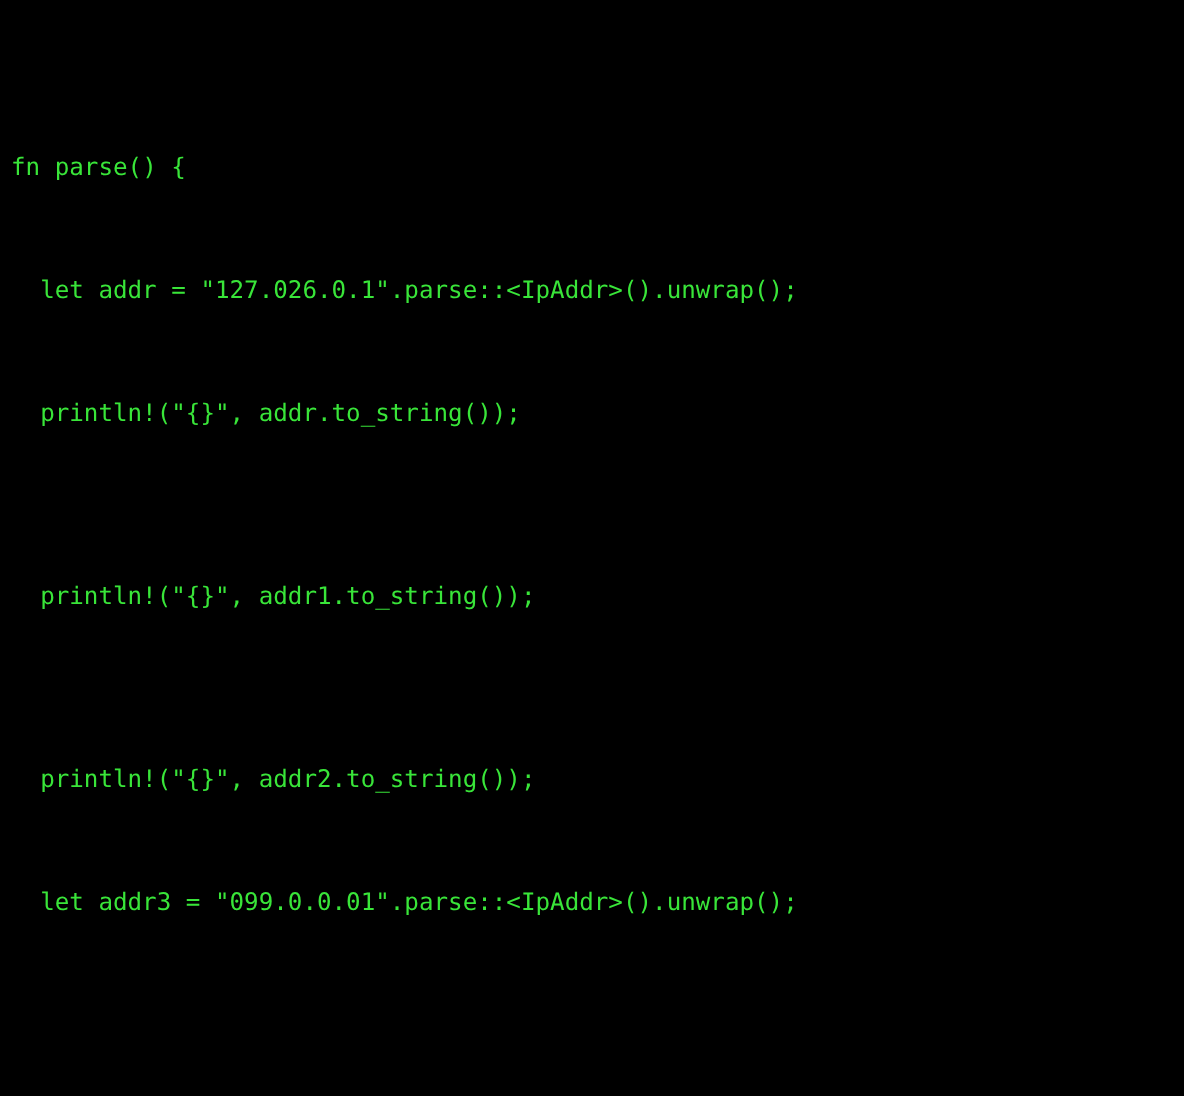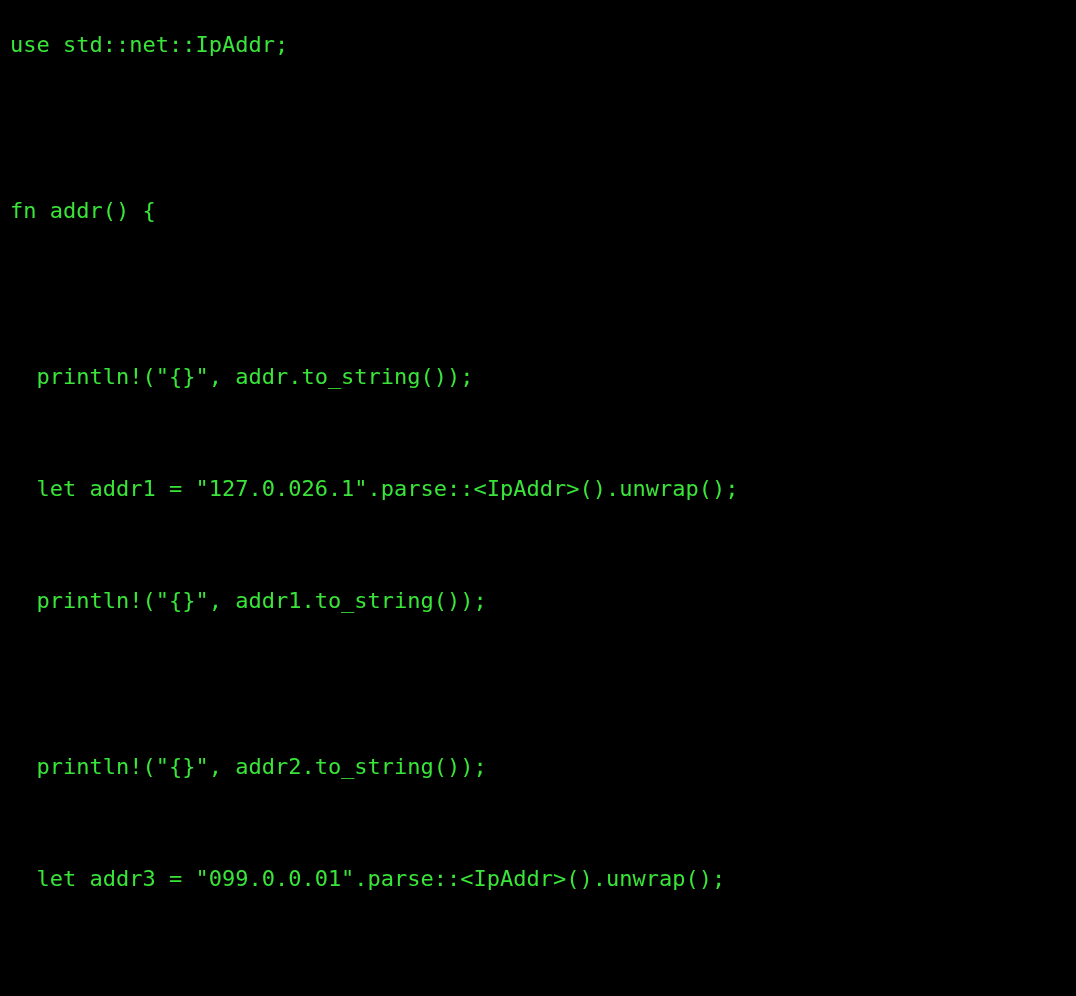--- a/index.html
+++ b/index.html
@@ -30,29 +30,28 @@
   }
   .indent {
     display: inline-block;
     width: 2ch;
   }
 </style>
 </head>
 <body>
 
 <div class="code-area">
-<span class="code-line">use std::net::IpAddr;</span>
 <span class="blank-line"></span>
 <span class="blank-line"></span>
-<span class="code-line">fn addr() {</span>
+<span class="code-line">fn parse() {</span>
 <span class="blank-line"></span>
+<span class="code-line"><span class="indent"></span><span>let addr = "127.026.0.1".parse::&lt;IpAddr&gt;().unwrap();</span></span>
 <span class="blank-line"></span>
 <span class="code-line"><span class="indent"></span><span>println!("{}", addr.to_string());</span></span>
 <span class="blank-line"></span>
-<span class="code-line"><span class="indent"></span><span>let addr1 = "127.0.026.1".parse::&lt;IpAddr&gt;().unwrap();</span></span>
 <span class="blank-line"></span>
 <span class="code-line"><span class="indent"></span><span>println!("{}", addr1.to_string());</span></span>
 <span class="blank-line"></span>
 <span class="blank-line"></span>
 <span class="code-line"><span class="indent"></span><span>println!("{}", addr2.to_string());</span></span>
 <span class="blank-line"></span>
 <span class="code-line"><span class="indent"></span><span>let addr3 = "099.0.0.01".parse::&lt;IpAddr&gt;().unwrap();</span></span>
 
 
 

